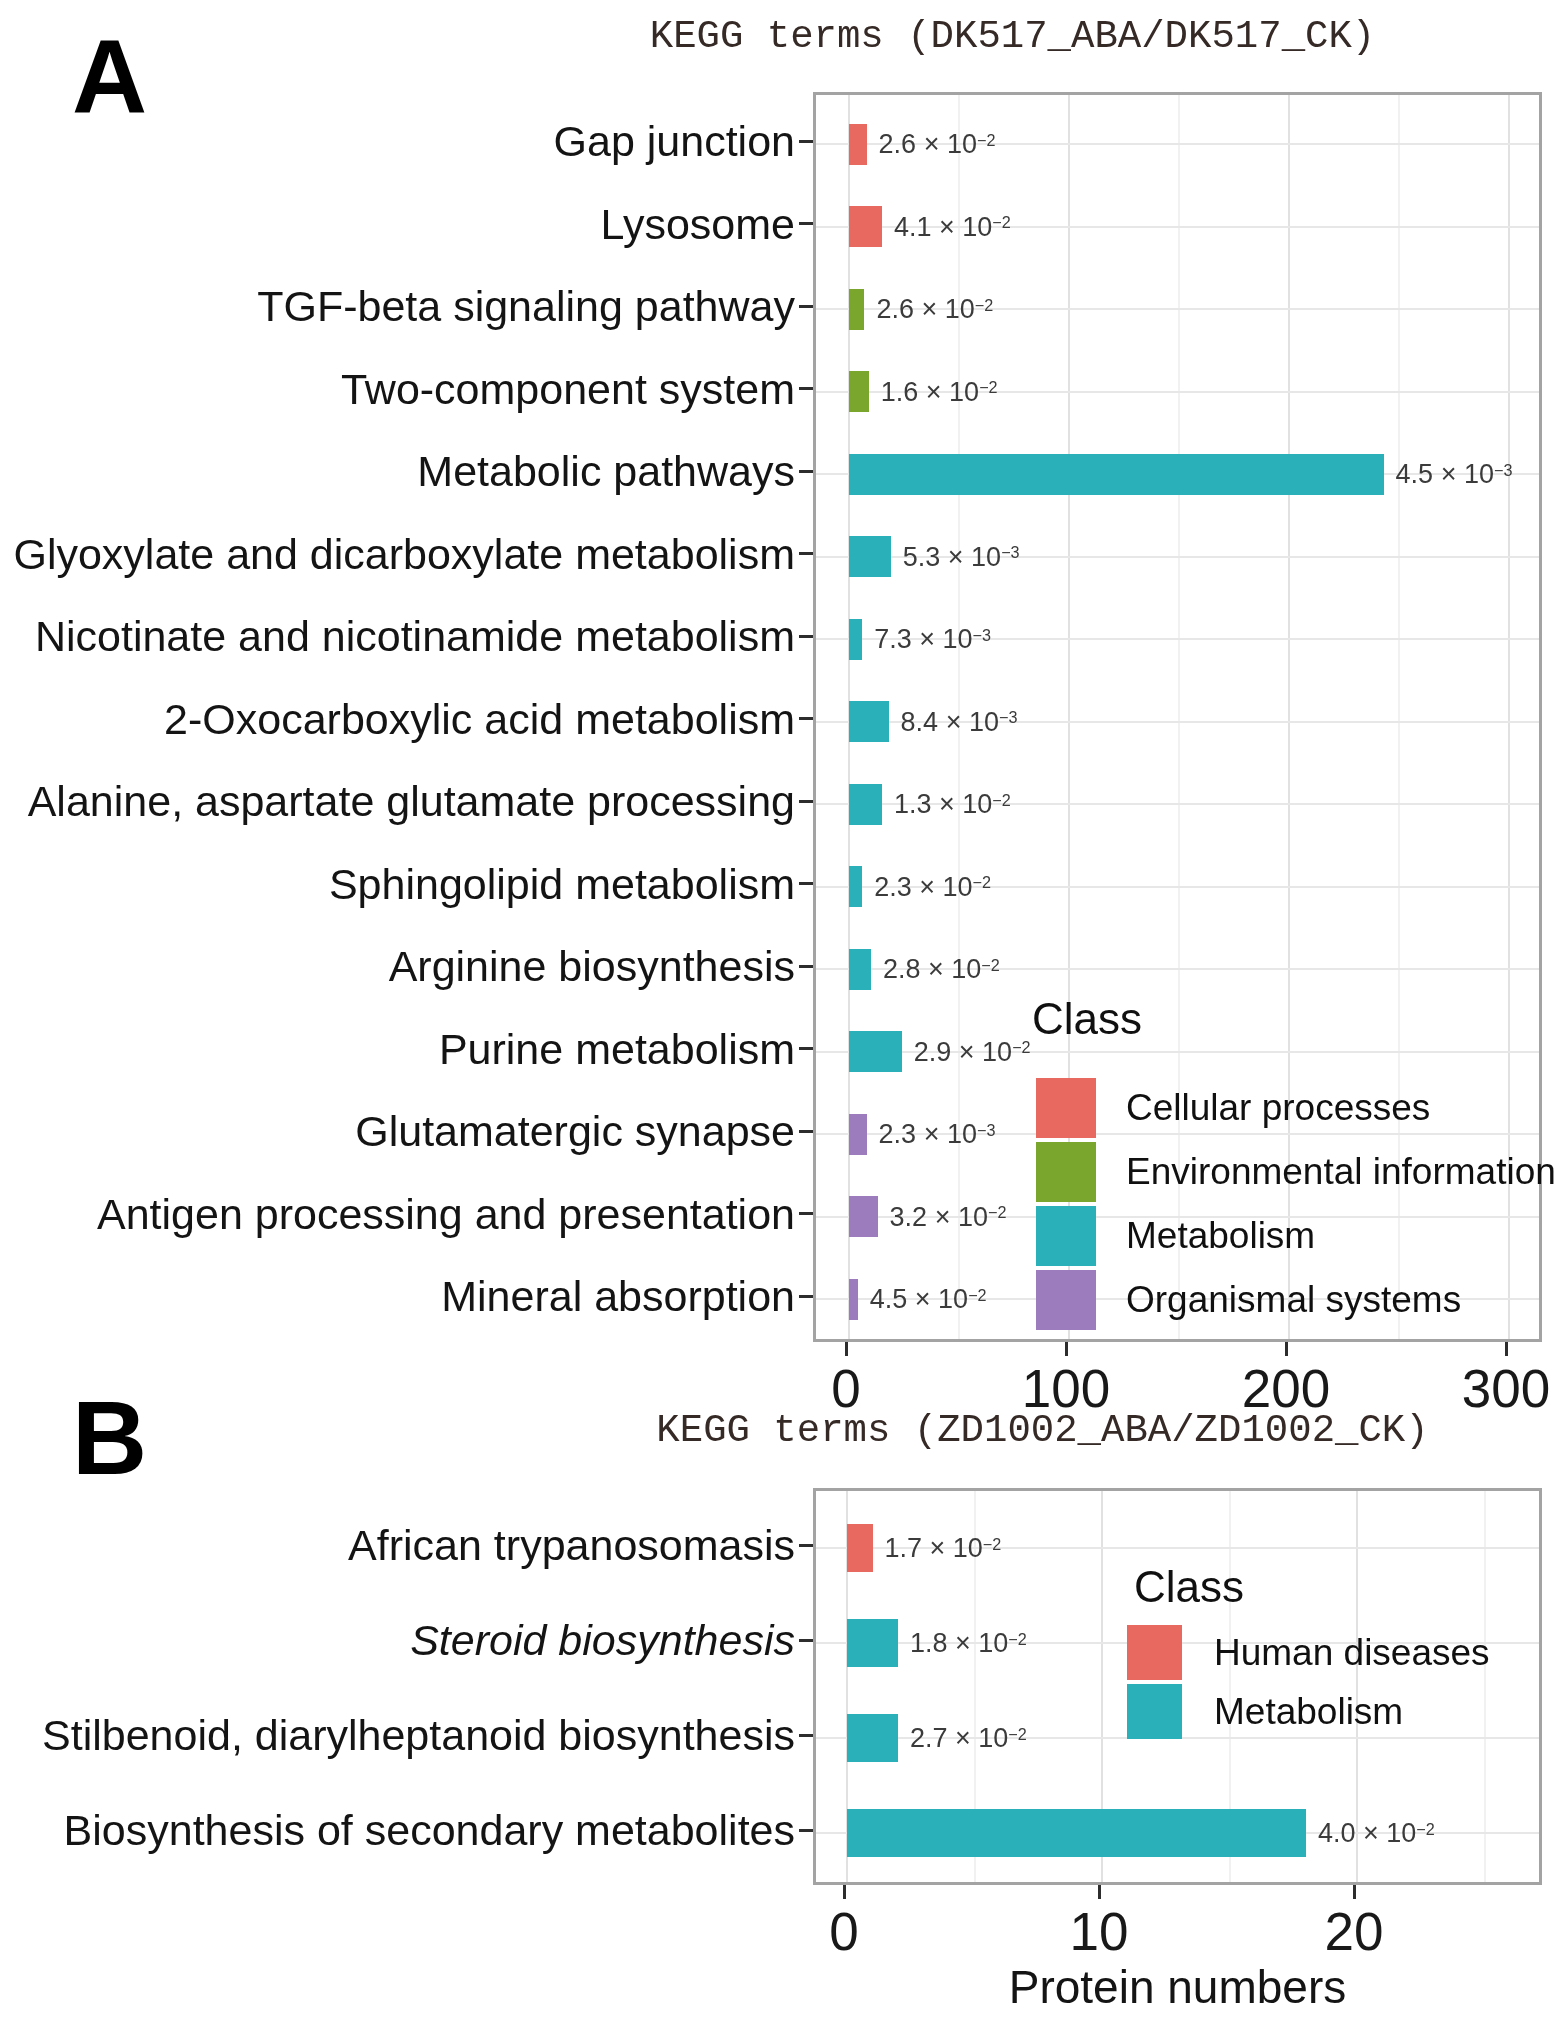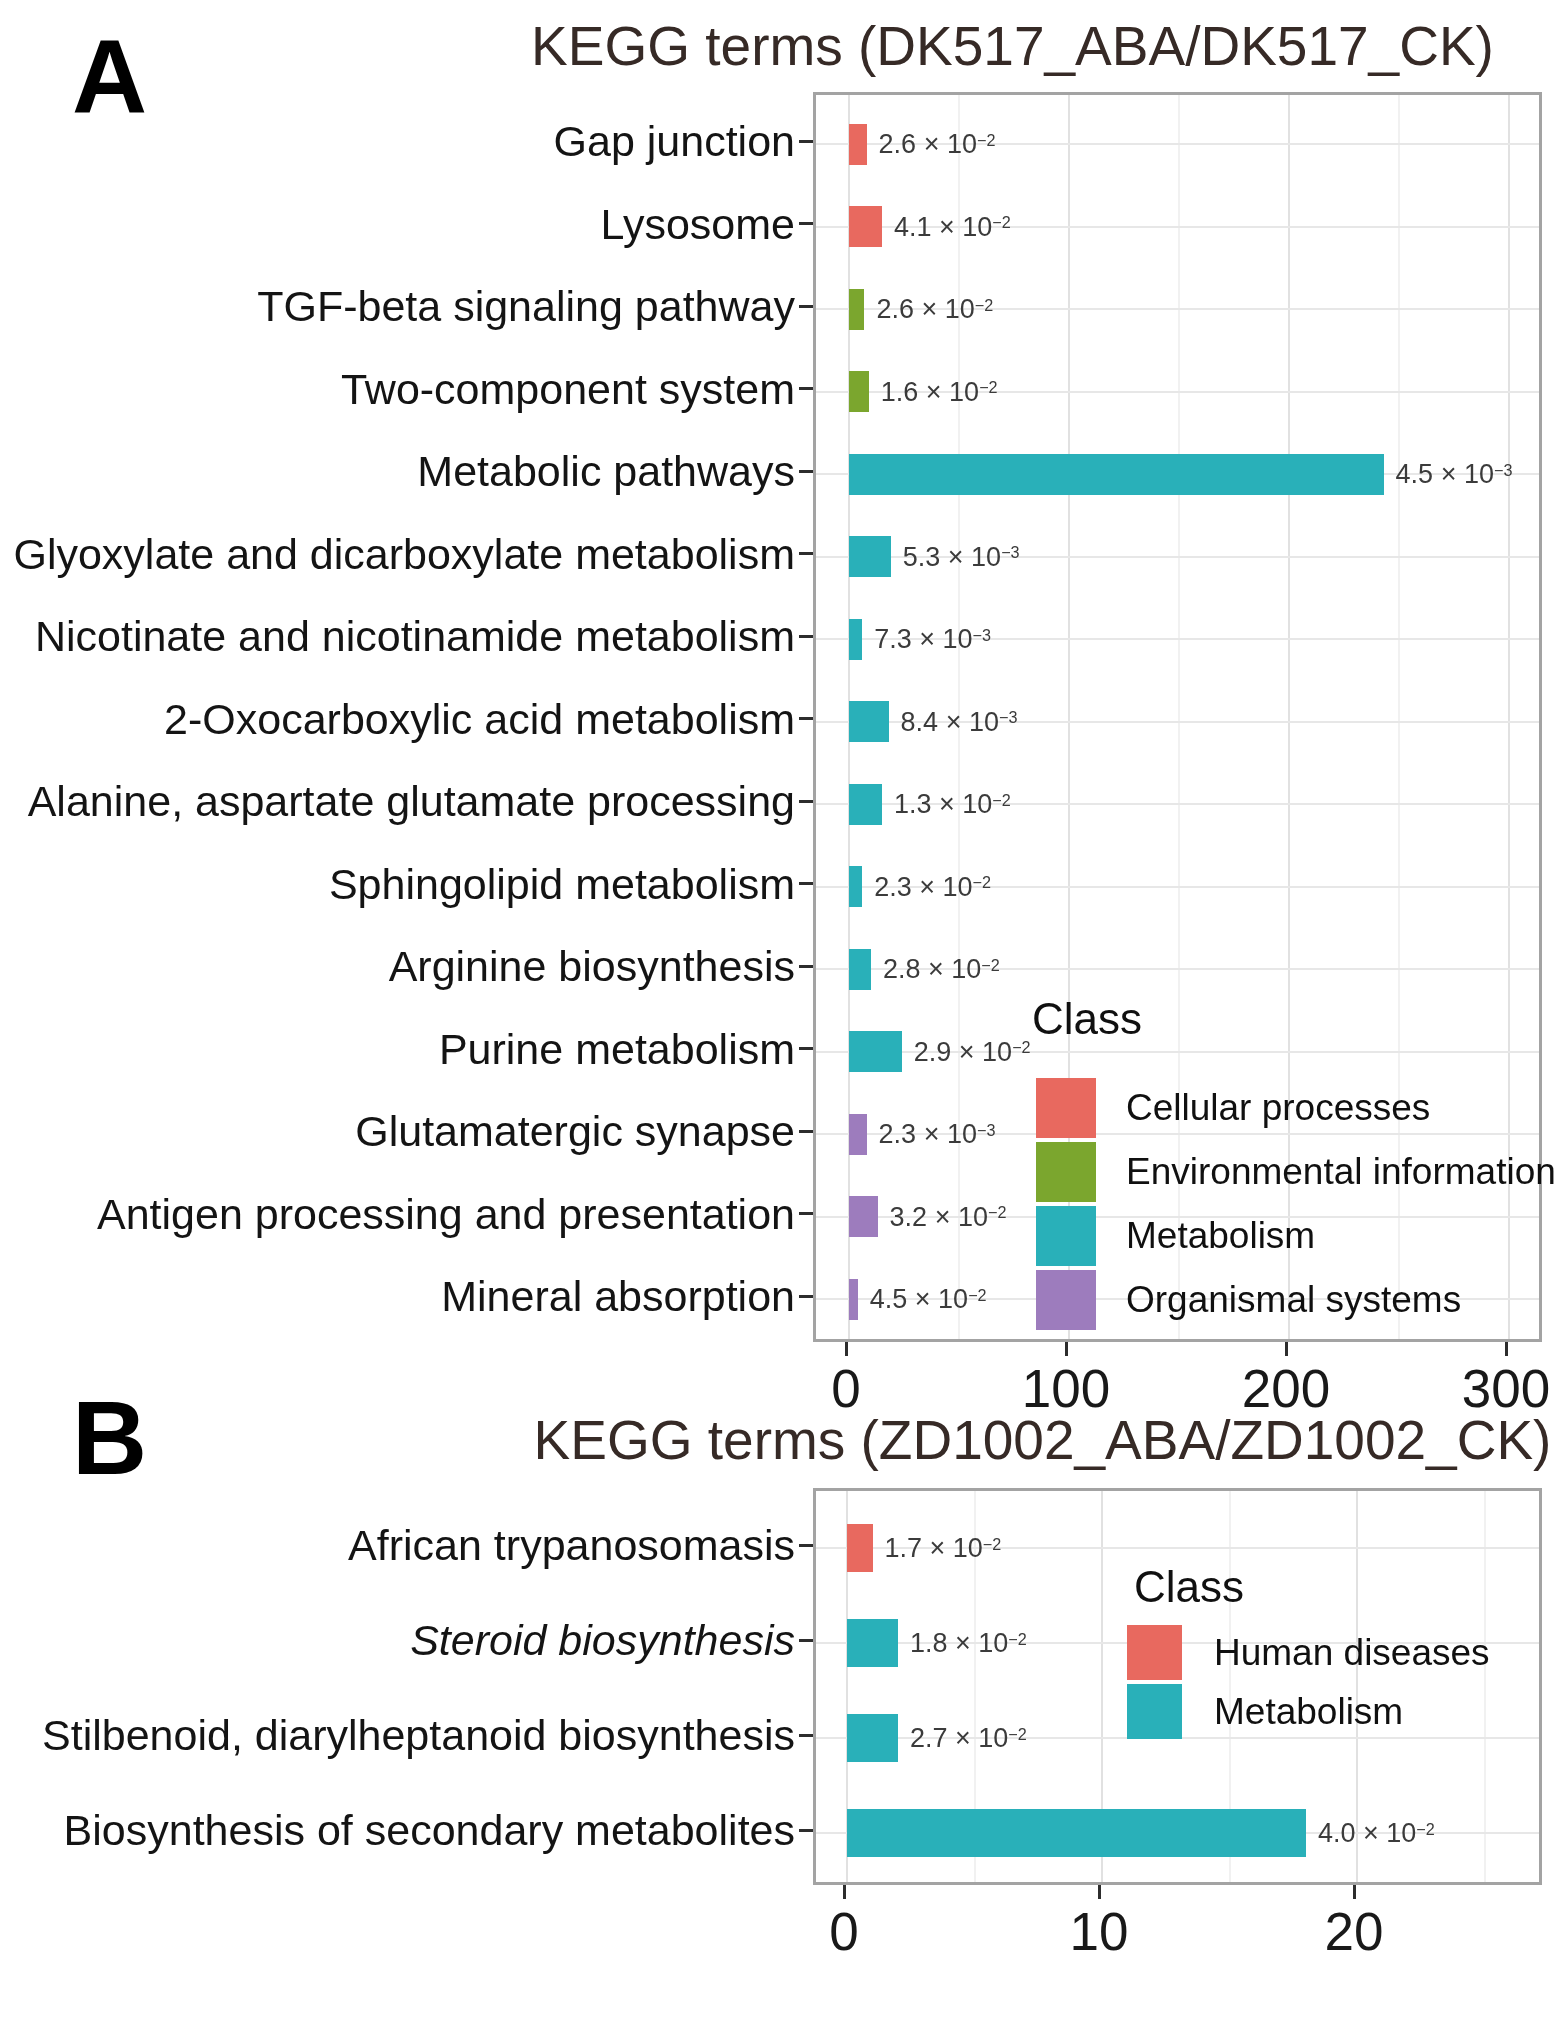--- a/index.html
+++ b/index.html
@@ -3,21 +3,21 @@
 <meta charset="utf-8">
 <style>
   html,body{margin:0;padding:0;background:#fff;}
   .figure{
     position:relative;width:1565px;height:2017px;background:#ffffff;
     font-family:"Liberation Sans","DejaVu Sans",sans-serif;overflow:hidden;
   }
   .panel-letter{position:absolute;font-size:104px;font-weight:800;color:#000;line-height:1;}
   #letter-a{left:72px;top:24px;}
   #letter-b{left:72px;top:1386px;}
-  .chart-title{position:absolute;font-size:55px;color:#362a26;text-align:center;white-space:nowrap;line-height:1.1;}
+  .chart-title{position:absolute;font-size:39px;color:#362a26;text-align:center;white-space:nowrap;line-height:1.1;font-family:Liberation Mono, monospace;}
   #title-a{left:460px;width:1105px;top:16px;}
   #title-b{left:520px;width:1045px;top:1410px;}
   .plot{position:absolute;background:#fff;border:3px solid #a3a3a3;box-sizing:border-box;}
   #plot-a{left:813px;top:92px;width:729px;height:1250px;}
   #plot-b{left:813px;top:1488px;width:729px;height:397px;}
   .grid-major{position:absolute;top:0;bottom:0;width:2px;background:#e1e1e1;z-index:1;}
   .grid-minor{position:absolute;top:0;bottom:0;width:2px;background:#f1f1f1;z-index:1;}
   .hgrid{position:absolute;left:0;right:0;height:2px;background:#e7e7e7;z-index:1;}
   .bar{position:absolute;z-index:2;}
   .pvalue{position:absolute;z-index:3;font-size:27px;color:#3b3b3b;white-space:nowrap;transform:translateY(-50%);}
@@ -106,20 +106,21 @@
       <div class="hgrid" style="top: 151px;"></div>
       <div class="bar" style="left: 31px; top: 128px; width: 51px; height: 48px; background: rgb(41, 176, 185);"></div>
       <div class="pvalue" style="left: 94px; top: 152px;">1.8 × 10<span class="exp">−2</span></div>
       <div class="hgrid" style="top: 246px;"></div>
       <div class="bar" style="left: 31px; top: 223px; width: 51px; height: 48px; background: rgb(41, 176, 185);"></div>
       <div class="pvalue" style="left: 94px; top: 247px;">2.7 × 10<span class="exp">−2</span></div>
       <div class="hgrid" style="top: 341px;"></div>
       <div class="bar" style="left: 31px; top: 318px; width: 459px; height: 48px; background: rgb(41, 176, 185);"></div>
       <div class="pvalue" style="left: 502px; top: 342px;">4.0 × 10<span class="exp">−2</span></div>
     </div>
+  <div class="x-axis-label" id="xlabel-b">Protein numbers</div>
 <div class="cat-label" style="right: 770px; top: 141px;">Gap junction</div>
     <div class="tick" style="left: 799px; top: 139.5px; width: 14px; height: 3px;"></div>
     <div class="cat-label" style="right: 770px; top: 223.5px;">Lysosome</div>
     <div class="tick" style="left: 799px; top: 222px; width: 14px; height: 3px;"></div>
     <div class="cat-label" style="right: 770px; top: 306px;">TGF-beta signaling pathway</div>
     <div class="tick" style="left: 799px; top: 304.5px; width: 14px; height: 3px;"></div>
     <div class="cat-label" style="right: 770px; top: 388.5px;">Two-component system</div>
     <div class="tick" style="left: 799px; top: 387px; width: 14px; height: 3px;"></div>
     <div class="cat-label" style="right: 770px; top: 471px;">Metabolic pathways</div>
     <div class="tick" style="left: 799px; top: 469.5px; width: 14px; height: 3px;"></div>

